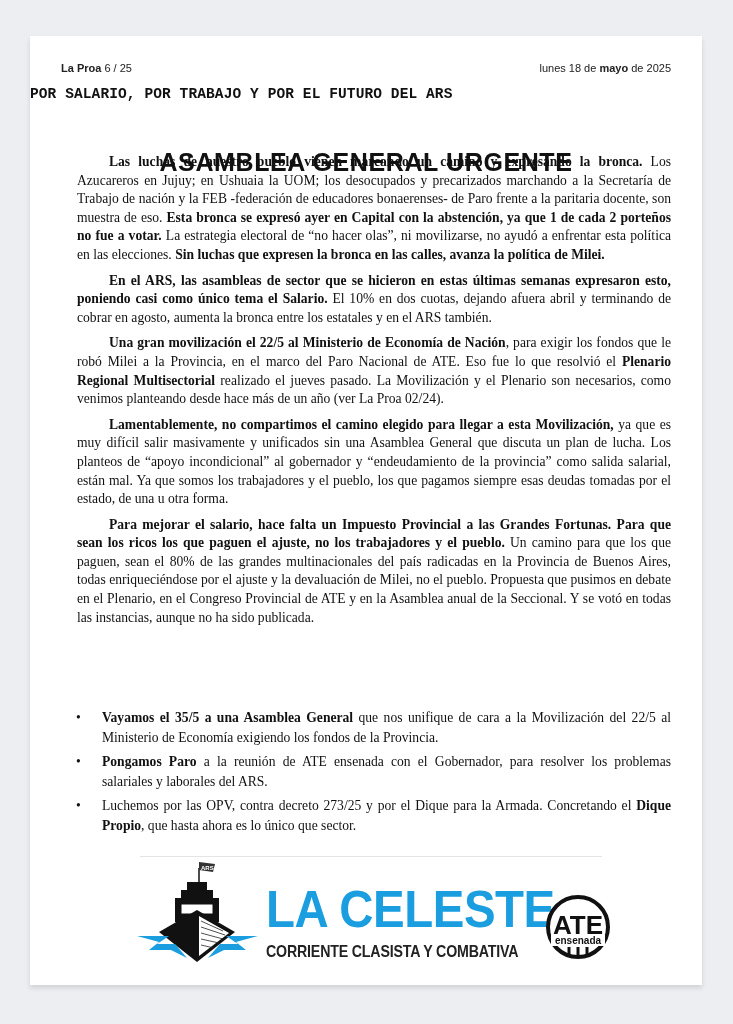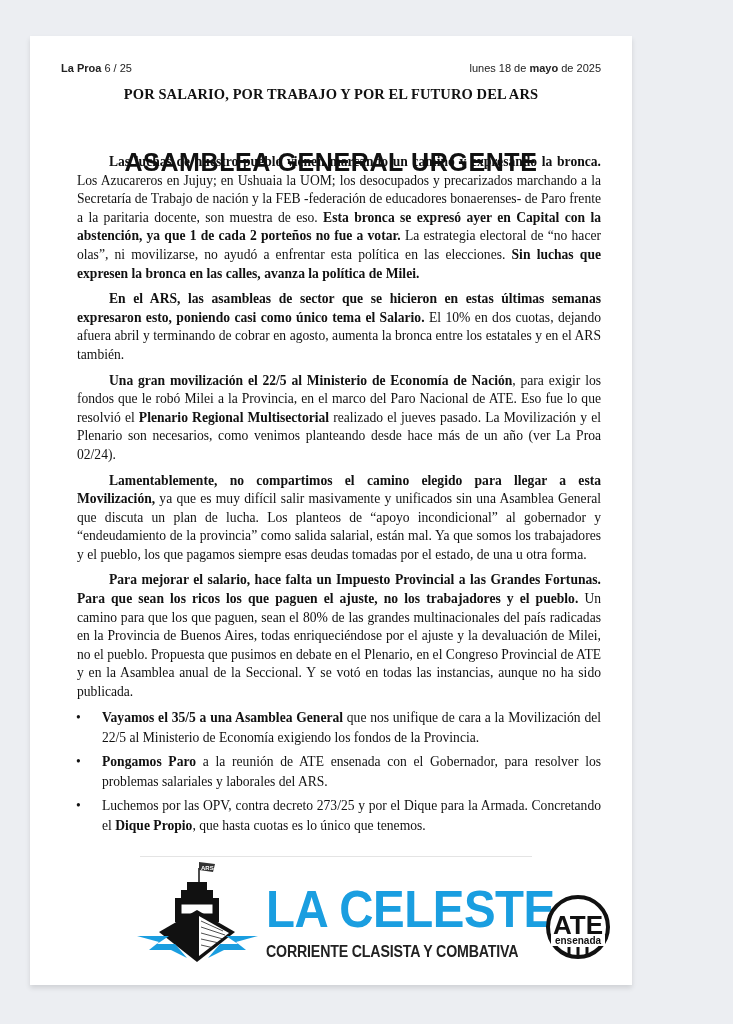--- a/index.html
+++ b/index.html
@@ -7,36 +7,36 @@
     width: 733px; height: 1024px;
     background: #eceef2;
     position: relative;
     overflow: hidden;
     font-family: "Liberation Serif", serif;
     color: #111;
   }
   .page {
     position: absolute;
     left: 30px; top: 36px;
-    width: 602px; height: 949px;
+    width: 672px; height: 949px;
     background: #ffffff;
     box-shadow: 0 3px 5px rgba(0,0,0,0.12);
   }
   .header-row {
     position: absolute;
     left: 31px; right: 31px; top: 26px;
     display: flex; justify-content: space-between;
     font-family: "Liberation Sans", sans-serif;
     font-size: 11px; color: #222;
   }
   .header-row b { font-weight: bold; }
   .kicker {
     position: absolute; left: 0; right: 0; top: 50px;
-    text-align: center;
-    font-family: Liberation Serif, serif;
+    text-align: left;
+    font-family: Liberation Mono, monospace;
     font-weight: bold; font-size: 14.5px; letter-spacing: 0.1px;
   }
   .headline {
     position: absolute; left: 0; right: 0; top: 72px;
     text-align: center;
     font-family: "Liberation Sans", sans-serif;
     font-weight: bold; font-size: 25px; letter-spacing: 0.6px; margin-top: 40px;
   }
   .body {
     position: absolute; left: 31px; right: 31px; top: 117px;
@@ -98,21 +98,21 @@
     <p><b>Las luchas de nuestro pueblo vienen marcando un camino y expresando la bronca.</b><span> Los Azucareros en Jujuy; en Ushuaia la UOM; los desocupados y precarizados marchando a la Secretaría de Trabajo de nación y la FEB -federación de educadores bonaerenses- de Paro frente a la paritaria docente, son muestra de eso. </span><b>Esta bronca se expresó ayer en Capital con la abstención, ya que 1 de cada 2 porteños no fue a votar.</b><span> La estrategia electoral de “no hacer olas”, ni movilizarse, no ayudó a enfrentar esta política en las elecciones. </span><b>Sin luchas que expresen la bronca en las calles, avanza la política de Milei.</b></p>
     <p><b>En el ARS, las asambleas de sector que se hicieron en estas últimas semanas expresaron esto, poniendo casi como único tema el Salario.</b><span> El 10% en dos cuotas, dejando afuera abril y terminando de cobrar en agosto, aumenta la bronca entre los estatales y en el ARS también.</span></p>
     <p><b>Una gran movilización el 22/5 al Ministerio de Economía de Nación</b><span>, para exigir los fondos que le robó Milei a la Provincia, en el marco del Paro Nacional de ATE. Eso fue lo que resolvió el </span><b>Plenario Regional Multisectorial</b><span> realizado el jueves pasado. La Movilización y el Plenario son necesarios, como venimos planteando desde hace más de un año (ver La Proa 02/24).</span></p>
     <p><b>Lamentablemente, no compartimos el camino elegido para llegar a esta Movilización,</b><span> ya que es muy difícil salir masivamente y unificados sin una Asamblea General que discuta un plan de lucha. Los planteos de “apoyo incondicional” al gobernador y “endeudamiento de la provincia” como salida salarial, están mal. Ya que somos los trabajadores y el pueblo, los que pagamos siempre esas deudas tomadas por el estado, de una u otra forma.</span></p>
     <p><b>Para mejorar el salario, hace falta un Impuesto Provincial a las Grandes Fortunas. Para que sean los ricos los que paguen el ajuste, no los trabajadores y el pueblo.</b><span> Un camino para que los que paguen, sean el 80% de las grandes multinacionales del país radicadas en la Provincia de Buenos Aires, todas enriqueciéndose por el ajuste y la devaluación de Milei, no el pueblo. Propuesta que pusimos en debate en el Plenario, en el Congreso Provincial de ATE y en la Asamblea anual de la Seccional. Y se votó en todas las instancias, aunque no ha sido publicada.</span></p>
   </div>
 
   <ul class="bullets">
     <li><span class="dot">•</span><b>Vayamos el 35/5 a una Asamblea General</b><span> que nos unifique de cara a la Movilización del 22/5 al Ministerio de Economía exigiendo los fondos de la Provincia.</span></li>
     <li><span class="dot">•</span><b>Pongamos Paro</b><span> a la reunión de ATE ensenada con el Gobernador, para resolver los problemas salariales y laborales del ARS.</span></li>
-    <li><span class="dot">•</span><span>Luchemos por las OPV, contra decreto 273/25 y por el Dique para la Armada. Concretando el </span><b>Dique Propio</b><span>, que hasta cuotas es lo único que tenemos.</span></li>
+    <li><span class="dot">•</span><span>Luchemos por las OPV, contra decreto 273/25 y por el Dique para la Armada. Concretando el </span><b>Dique Propio</b><span>, que hasta ahora es lo único que sector.</span></li>
   </ul>
 
   <div class="footer-rule"></div>
 
   <div class="logo-block">
     <svg class="ship" width="125" height="110" viewBox="0 0 125 110">
 
       <line x1="64" y1="10" x2="64" y2="24" stroke="#111" stroke-width="1.5"></line>
       <path d="M64 4 L80 6 L78 14 L64 12 Z" fill="#333"></path>
       <text x="66" y="12" font-size="6" fill="#fff" font-family="Liberation Sans, sans-serif" font-weight="bold">ARS</text>

